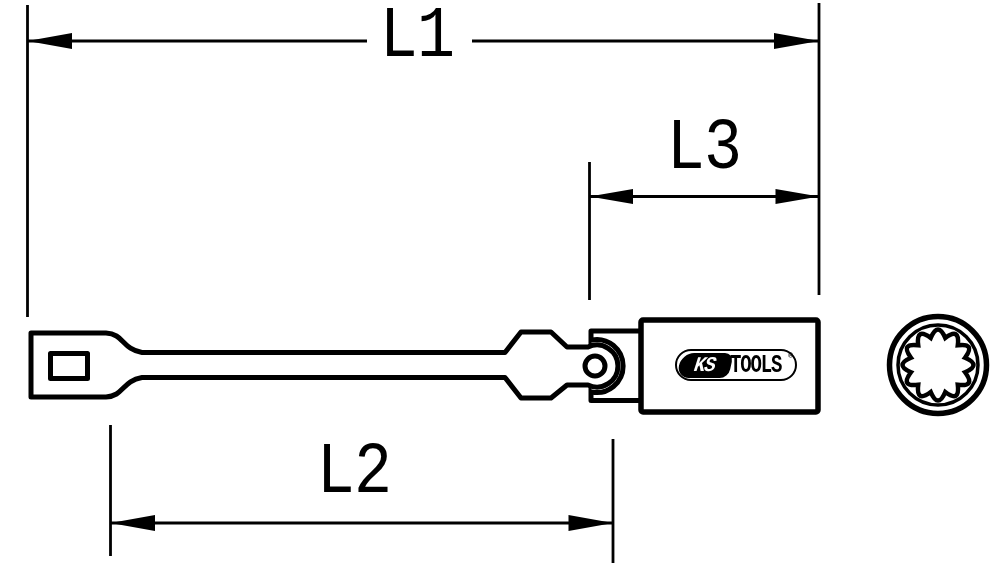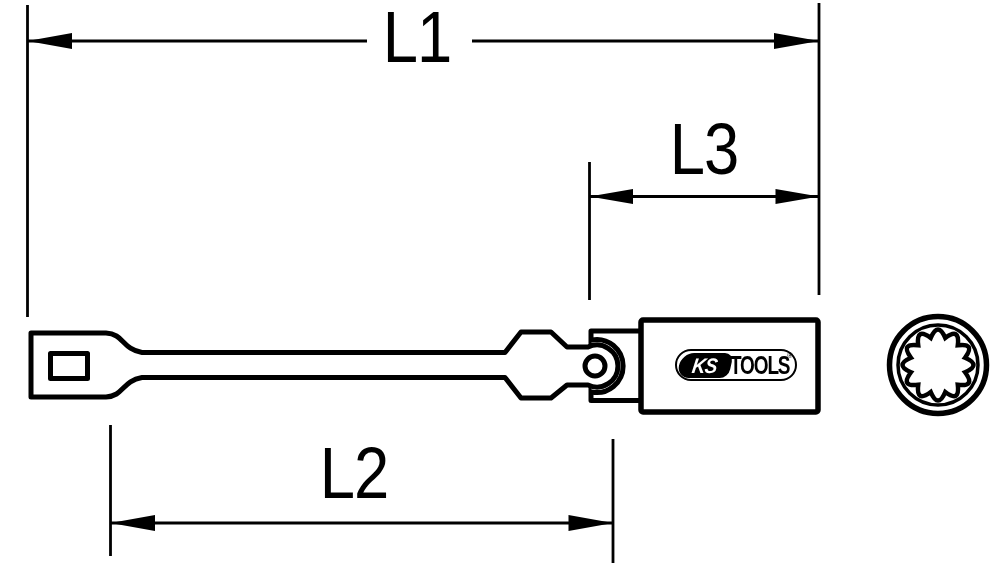--- a/index.html
+++ b/index.html
@@ -1,21 +1,21 @@
 <!DOCTYPE html>
 <html><head>
 <meta charset="utf-8">
 <style>
   html,body{margin:0;padding:0;background:#fff;}
   .canvas{
     position:relative;
     width:1000px;height:576px;
     background:#fff;
     overflow:hidden;
-    font-family:Liberation Sans, sans-serif;
+    font-family:Liberation Mono, monospace;
   }
   .linework{position:absolute;left:0;top:0;}
   .dim-label{
     position:absolute;
     transform:translate(-50%,-54%) scaleX(.88);
     font-size:72px;
     line-height:1;
     color:#000;
     white-space:nowrap;
     letter-spacing:-1px;

